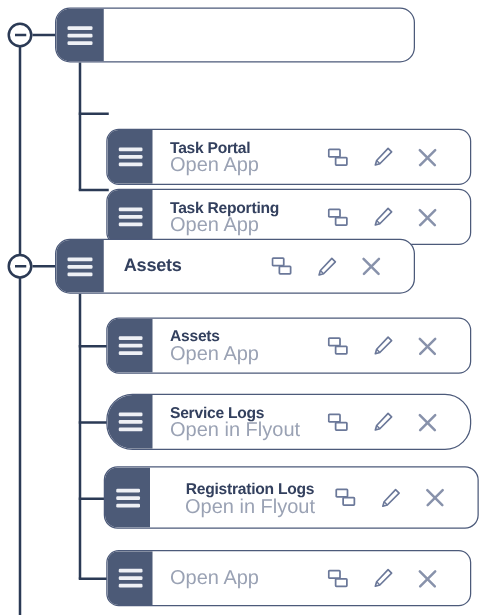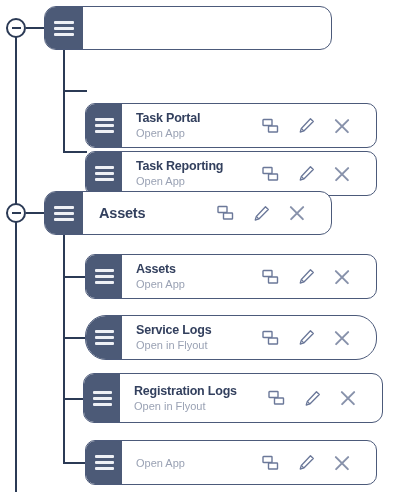--- a/index.html
+++ b/index.html
@@ -113,21 +113,21 @@
   .card-title {
     font-weight: bold;
     color: #33405e;
     letter-spacing: -0.2px;
     white-space: nowrap;
   }
   .card.parent .card-title { font-size: 14.5px; }
   .card.child  .card-title { font-size: 12.5px; line-height: 15px; }
 
   .card-sub {
-    font-size: 11px;
+    font-size: 16px;
     color: #9aa2b4;
     line-height: 14px;
     white-space: nowrap;
   }
 
   .card-actions {
     flex: 0 0 auto;
     display: flex;
     align-items: center;
   }
@@ -359,21 +359,21 @@
             <path d="M3.5 12.1 L6.2 14.8" stroke-width="1.2"></path>
           </svg>
         </span>
         <span class="act">
           <span class="close-glyph"></span>
         </span>
       </div>
     </div>
   </div>
 
-  <div class="card child" style="left:83px; top:373px; width:300px; height:50px; border-radius:11px;">
+  <div class="card child" style="left:83px; top:373px; width:300px; height:50px; border-radius:11px;text-align:center;">
     <div class="card-handle">
       <span class="hamburger">
         <span></span>
           <span></span>
           <span></span>
       </span>
     </div>
     <div class="card-body">
       <div class="card-text">
         <div class="card-title">Registration Logs</div>

